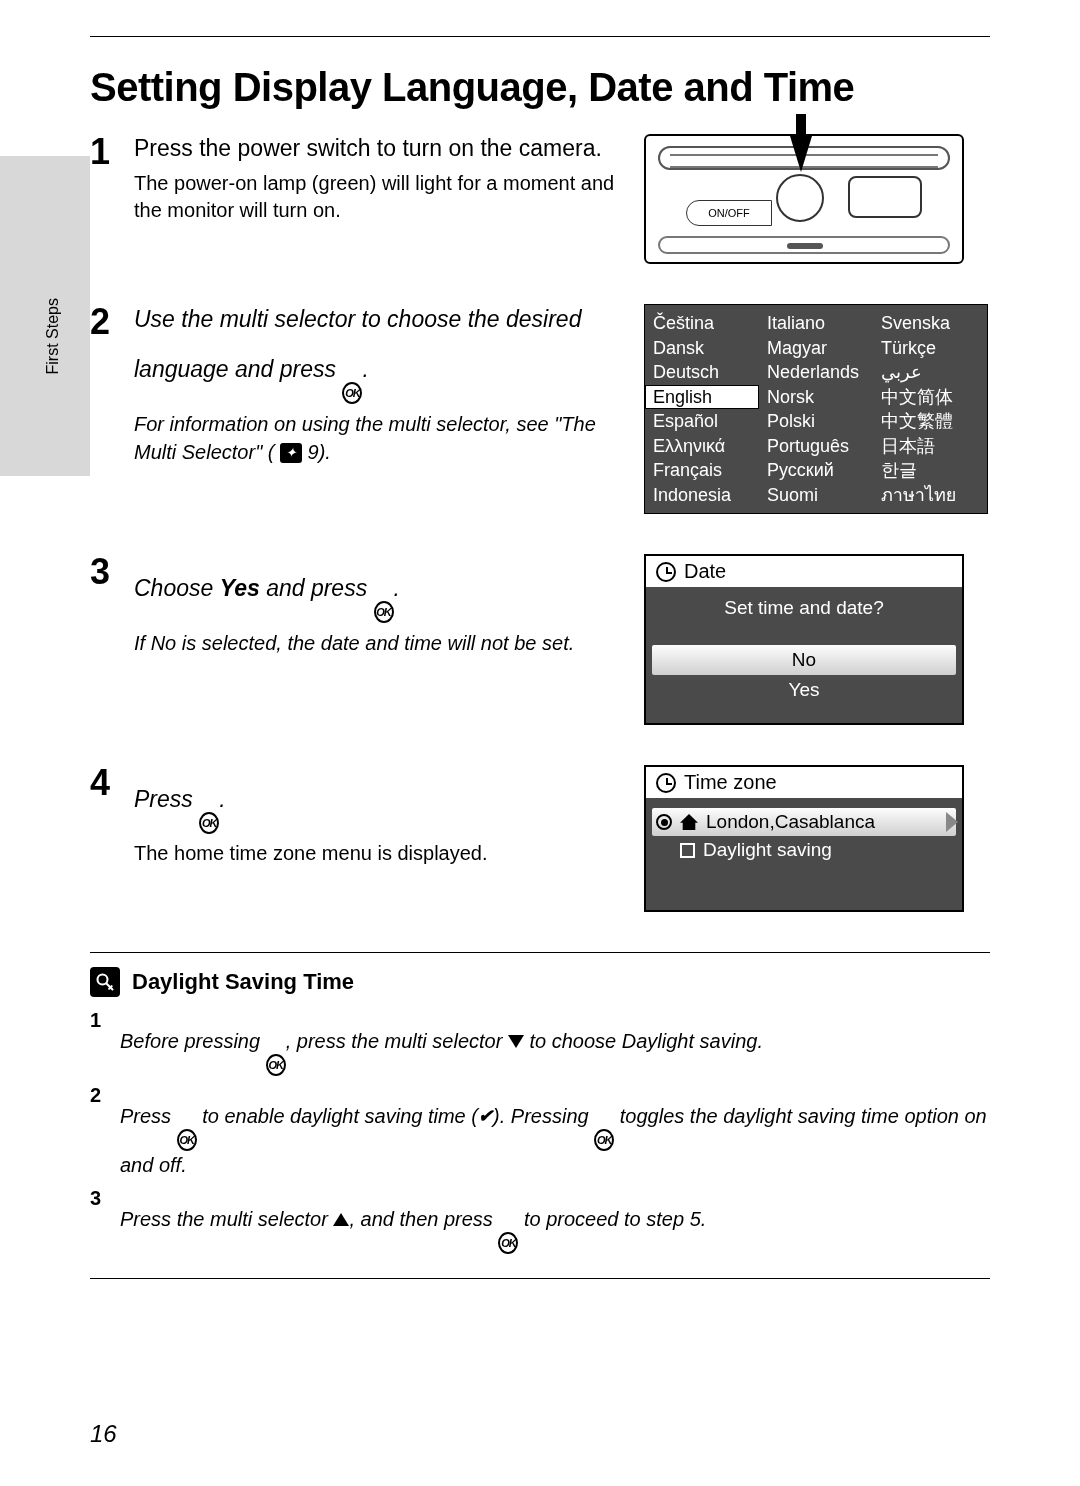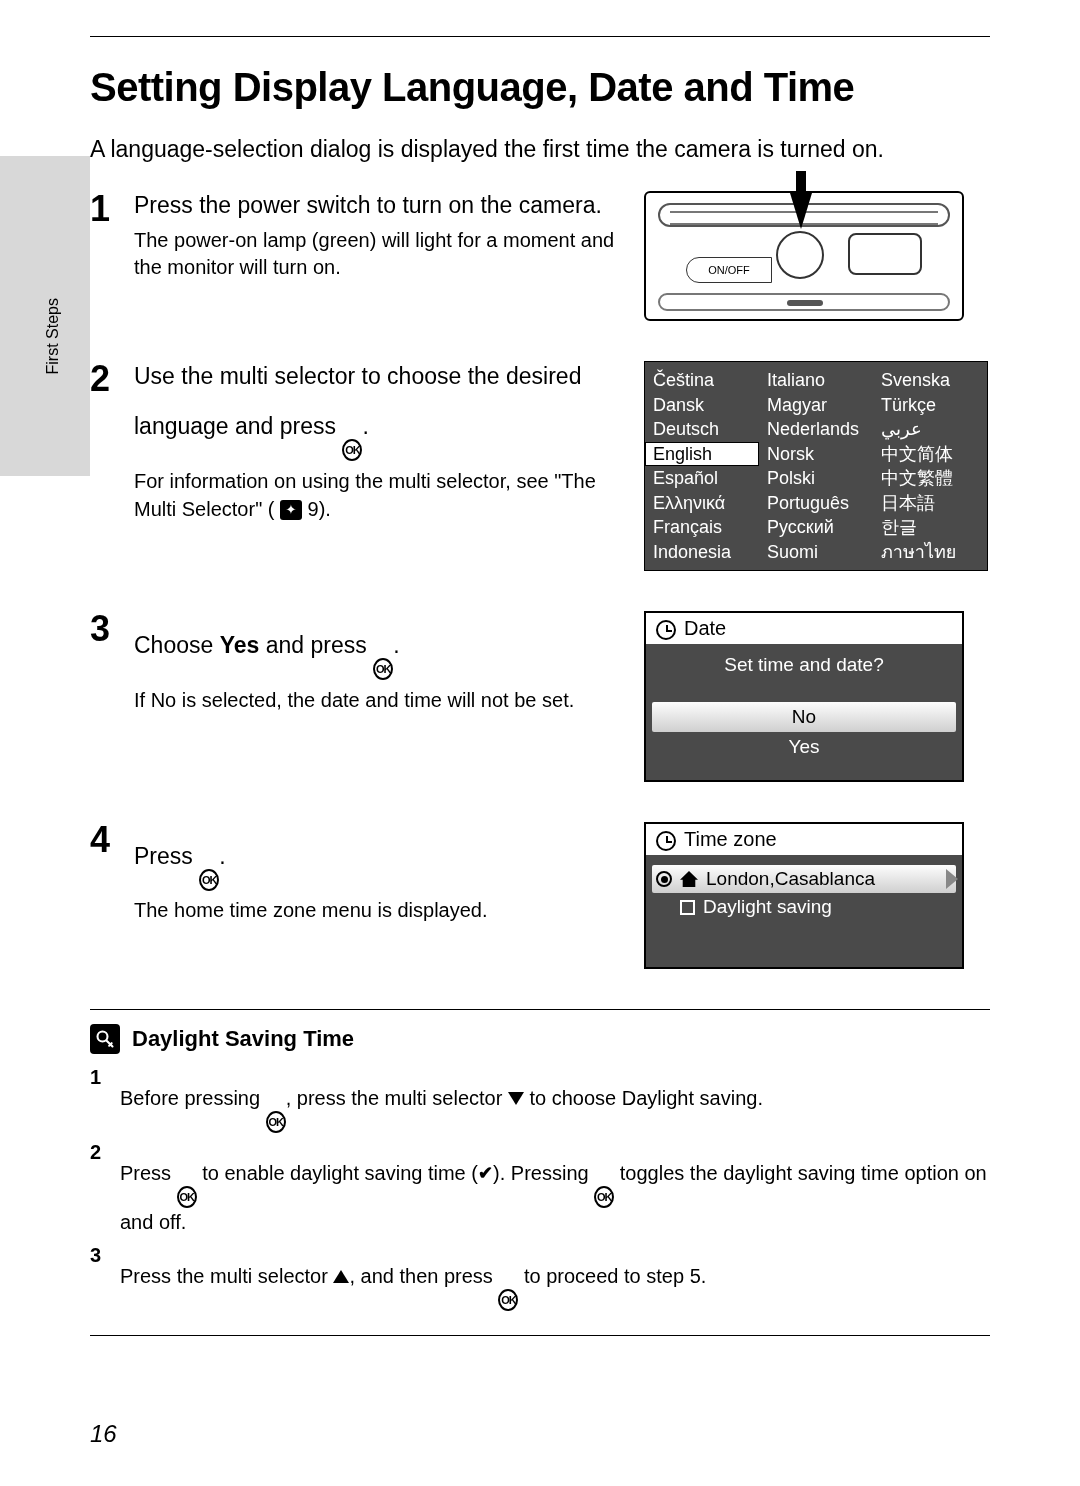--- a/index.html
+++ b/index.html
@@ -38,21 +38,21 @@
   .camera-top .btm::after { content:""; position:absolute; left:44%; top:5px; width:36px; height:6px; background:#555; border-radius:3px; }
 
   
   .lang-screen { width: 344px; background: #4a4a4a; color: #fff; font-size: 18px; line-height: 1.25; padding: 6px 0; border: 1px solid #000; }
   .lang-row { display: flex; }
   .lang-cell { flex: 1 1 33%; padding: 1px 8px; white-space: nowrap; overflow: hidden; }
   .lang-cell.sel { background: #fff; color: #000; outline: 1.5px solid #000; outline-offset: -1px; }
 
   
   .lcd { width: 320px; border: 2px solid #000; background: #fff; }
-  .lcd-head { display: flex; align-items: flex-end; gap: 8px; padding: 4px 10px; font-size: 20px; background: #fff; }
+  .lcd-head { display: flex; align-items: center; gap: 8px; padding: 4px 10px; font-size: 20px; background: #fff; }
   .lcd-body { background: #4a4a4a; color: #fff; text-align: center; }
   .lcd-q { padding: 10px 0 26px; font-size: 19px; }
   .lcd-opt { font-size: 19px; padding: 4px 0; }
   .lcd-opt.selected { background: linear-gradient(#fdfdfd,#cfcfcf); color: #000; margin: 0 6px; border-radius: 2px; }
   .lcd-foot { height: 18px; background: #4a4a4a; }
   .clock-icon { display:inline-flex; width:20px; height:20px; border:2.5px solid #000; border-radius:50%; position:relative; }
   .clock-icon::before { content:""; position:absolute; left:8px; top:3px; width:2px; height:7px; background:#000; }
   .clock-icon::after  { content:""; position:absolute; left:8px; top:8px; width:6px; height:2px; background:#000; }
 
   
@@ -71,33 +71,32 @@
   .note-icon { width:30px; height:30px; background:#000; color:#fff; border-radius:4px; display:flex; align-items:center; justify-content:center; }
   .note-icon svg { width:20px; height:20px; }
   .note-title { font-size:22px; font-weight:700; }
   .note-body { font-size:20px; font-weight:300; line-height:1.35; }
   .note ol { list-style:none; padding-left:0; margin-top:10px; }
   .note li { display:flex; gap:14px; margin-bottom:6px; font-size:20px; font-weight:300; line-height:1.35; }
   .note li .n { font-weight:700; width:16px; flex:0 0 16px; }
 
   
   .bits { display:block; }
-  .bits > * { vertical-align: middle; }
+  .bits > * { vertical-align: middle; font-style: italic; }
 </style>
 </head>
 <body>
 
 <div class="page">
   <div class="shade"></div>
   <div class="sidetab">First Steps</div>
 
   <div class="top-rule"></div>
 
   <h1>Setting Display Language, Date and Time</h1>
-  <p class="intro">A language-selection dialog is displayed the first time the camera is turned on.</p>
 
   <div class="step">
     <div class="step-num">1</div>
     <div class="step-body">
       <div class="step-title">Press the power switch to turn on the camera.</div>
       <div class="step-text">The power-on lamp (green) will light for a moment and the monitor will turn on.</div>
     </div>
     <div class="step-fig">
       <div class="camera-top">
         <div class="barrel"></div>

